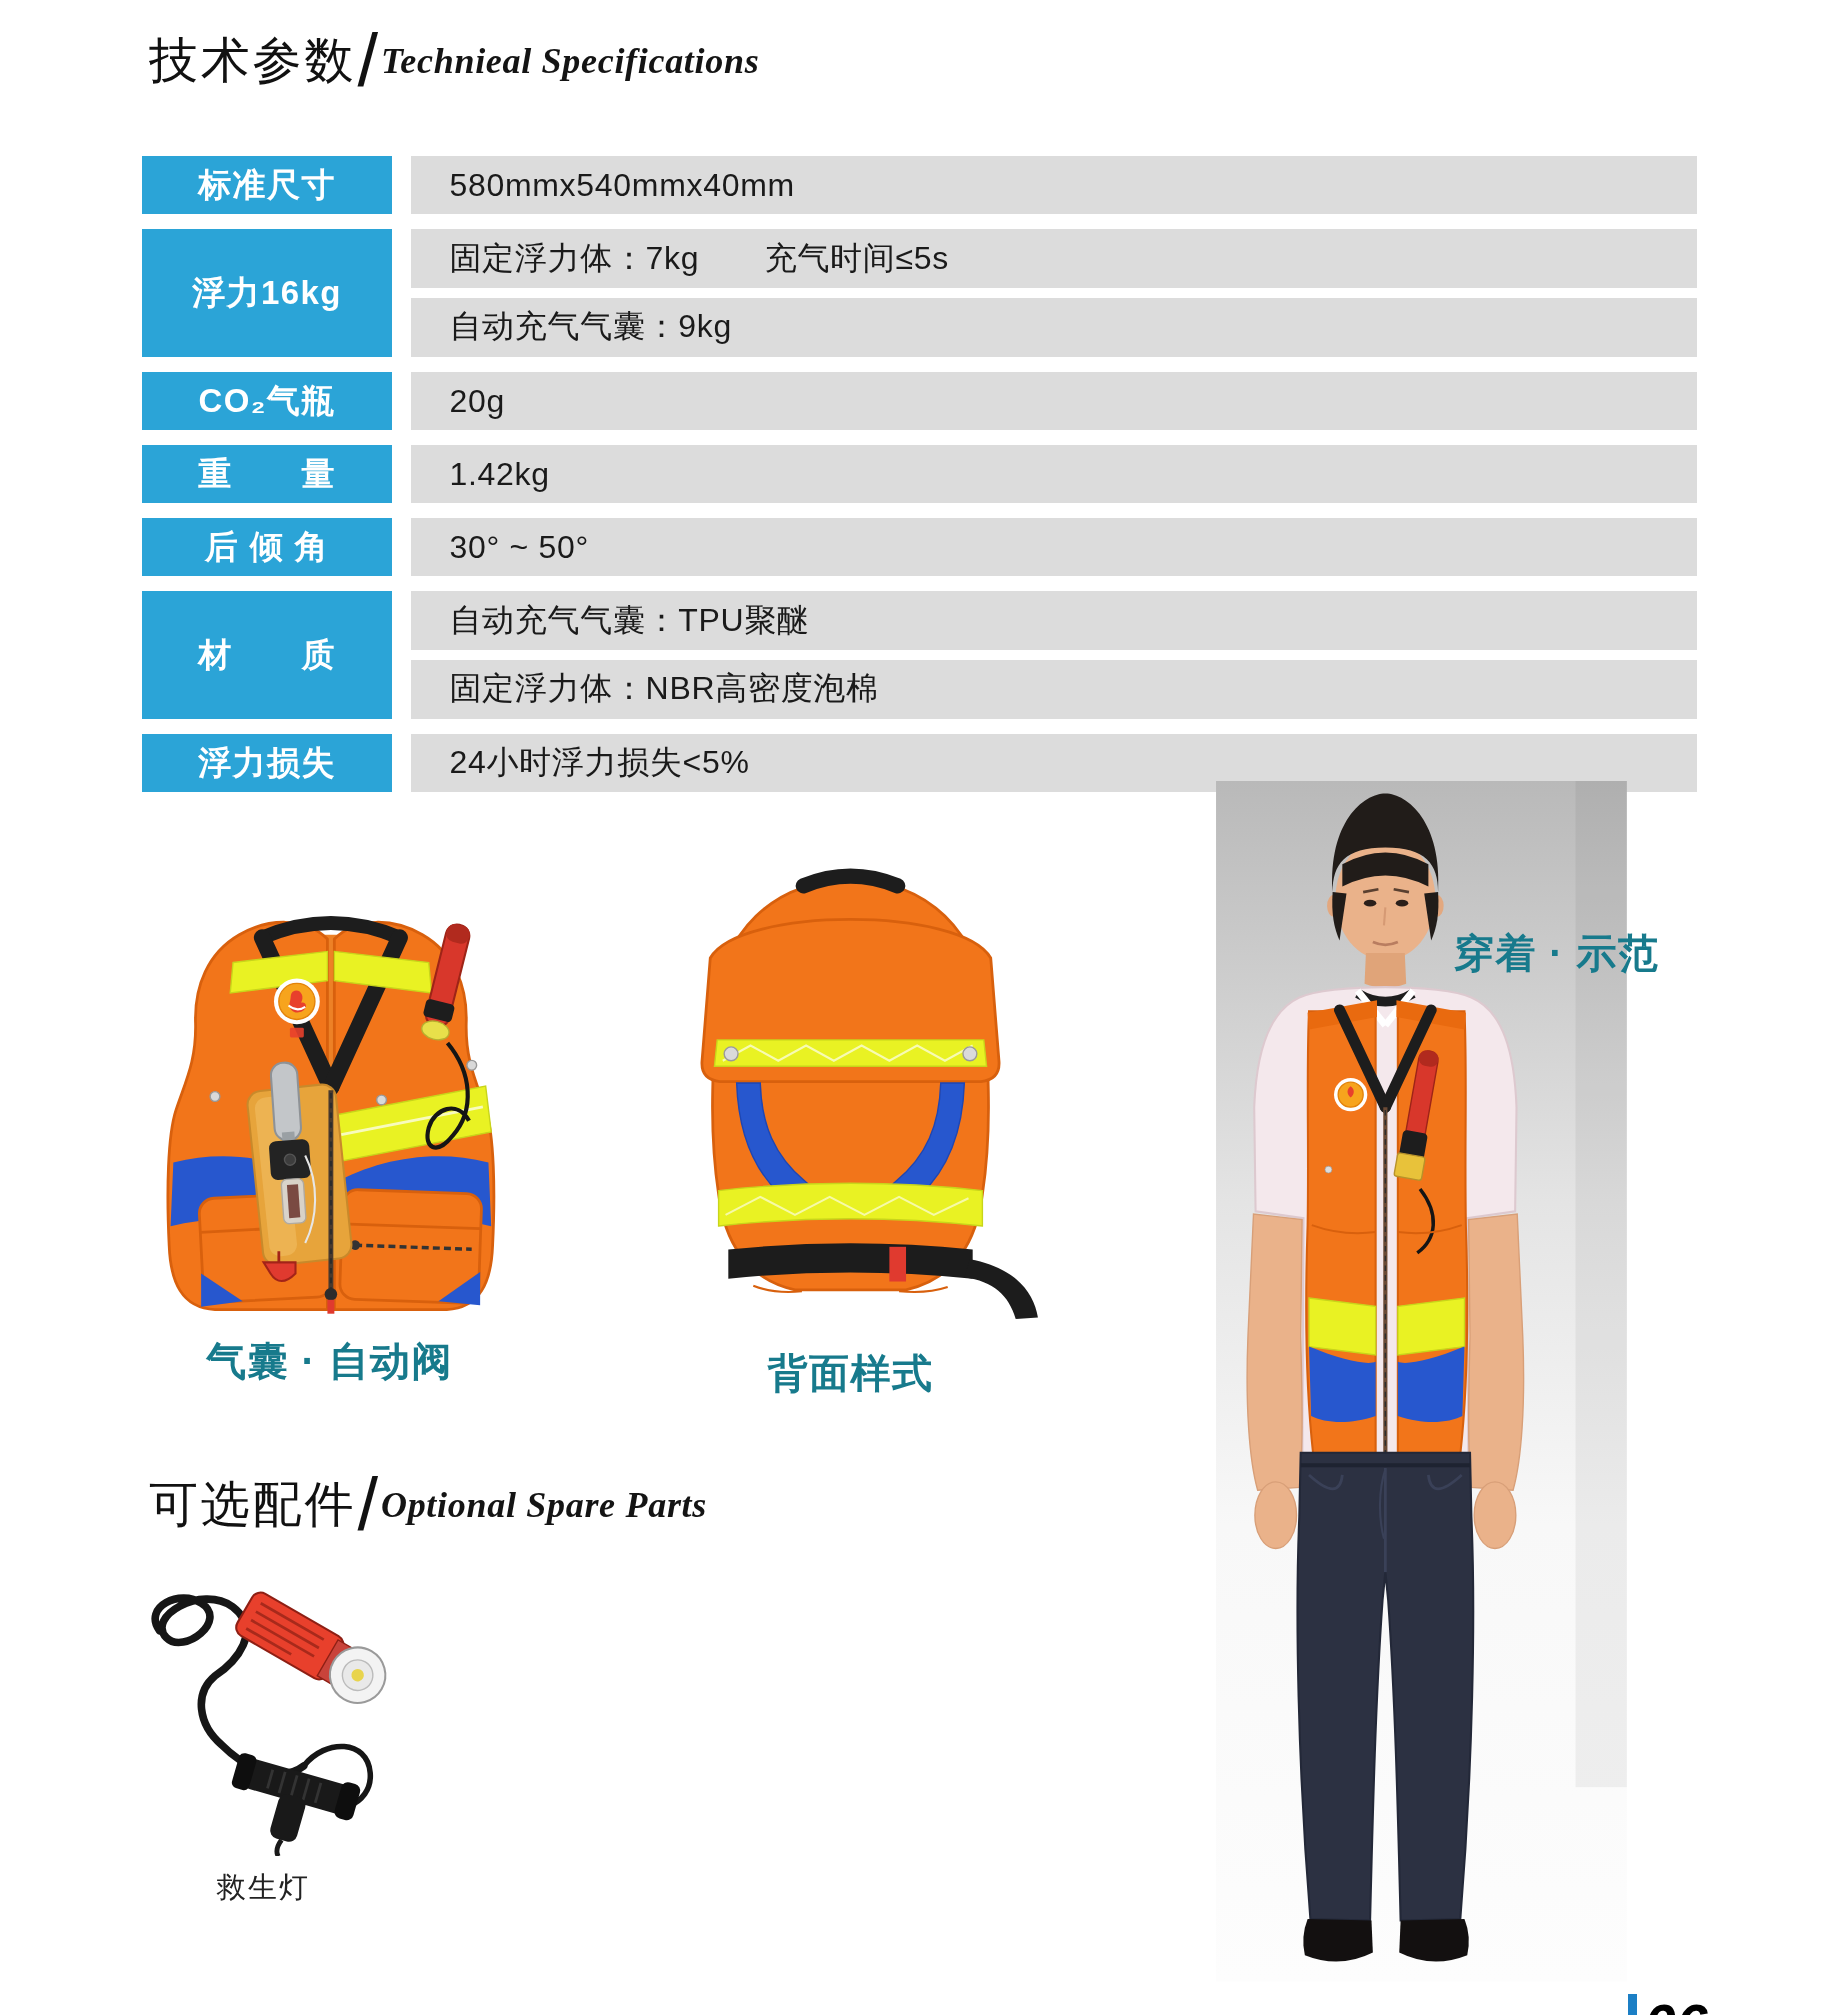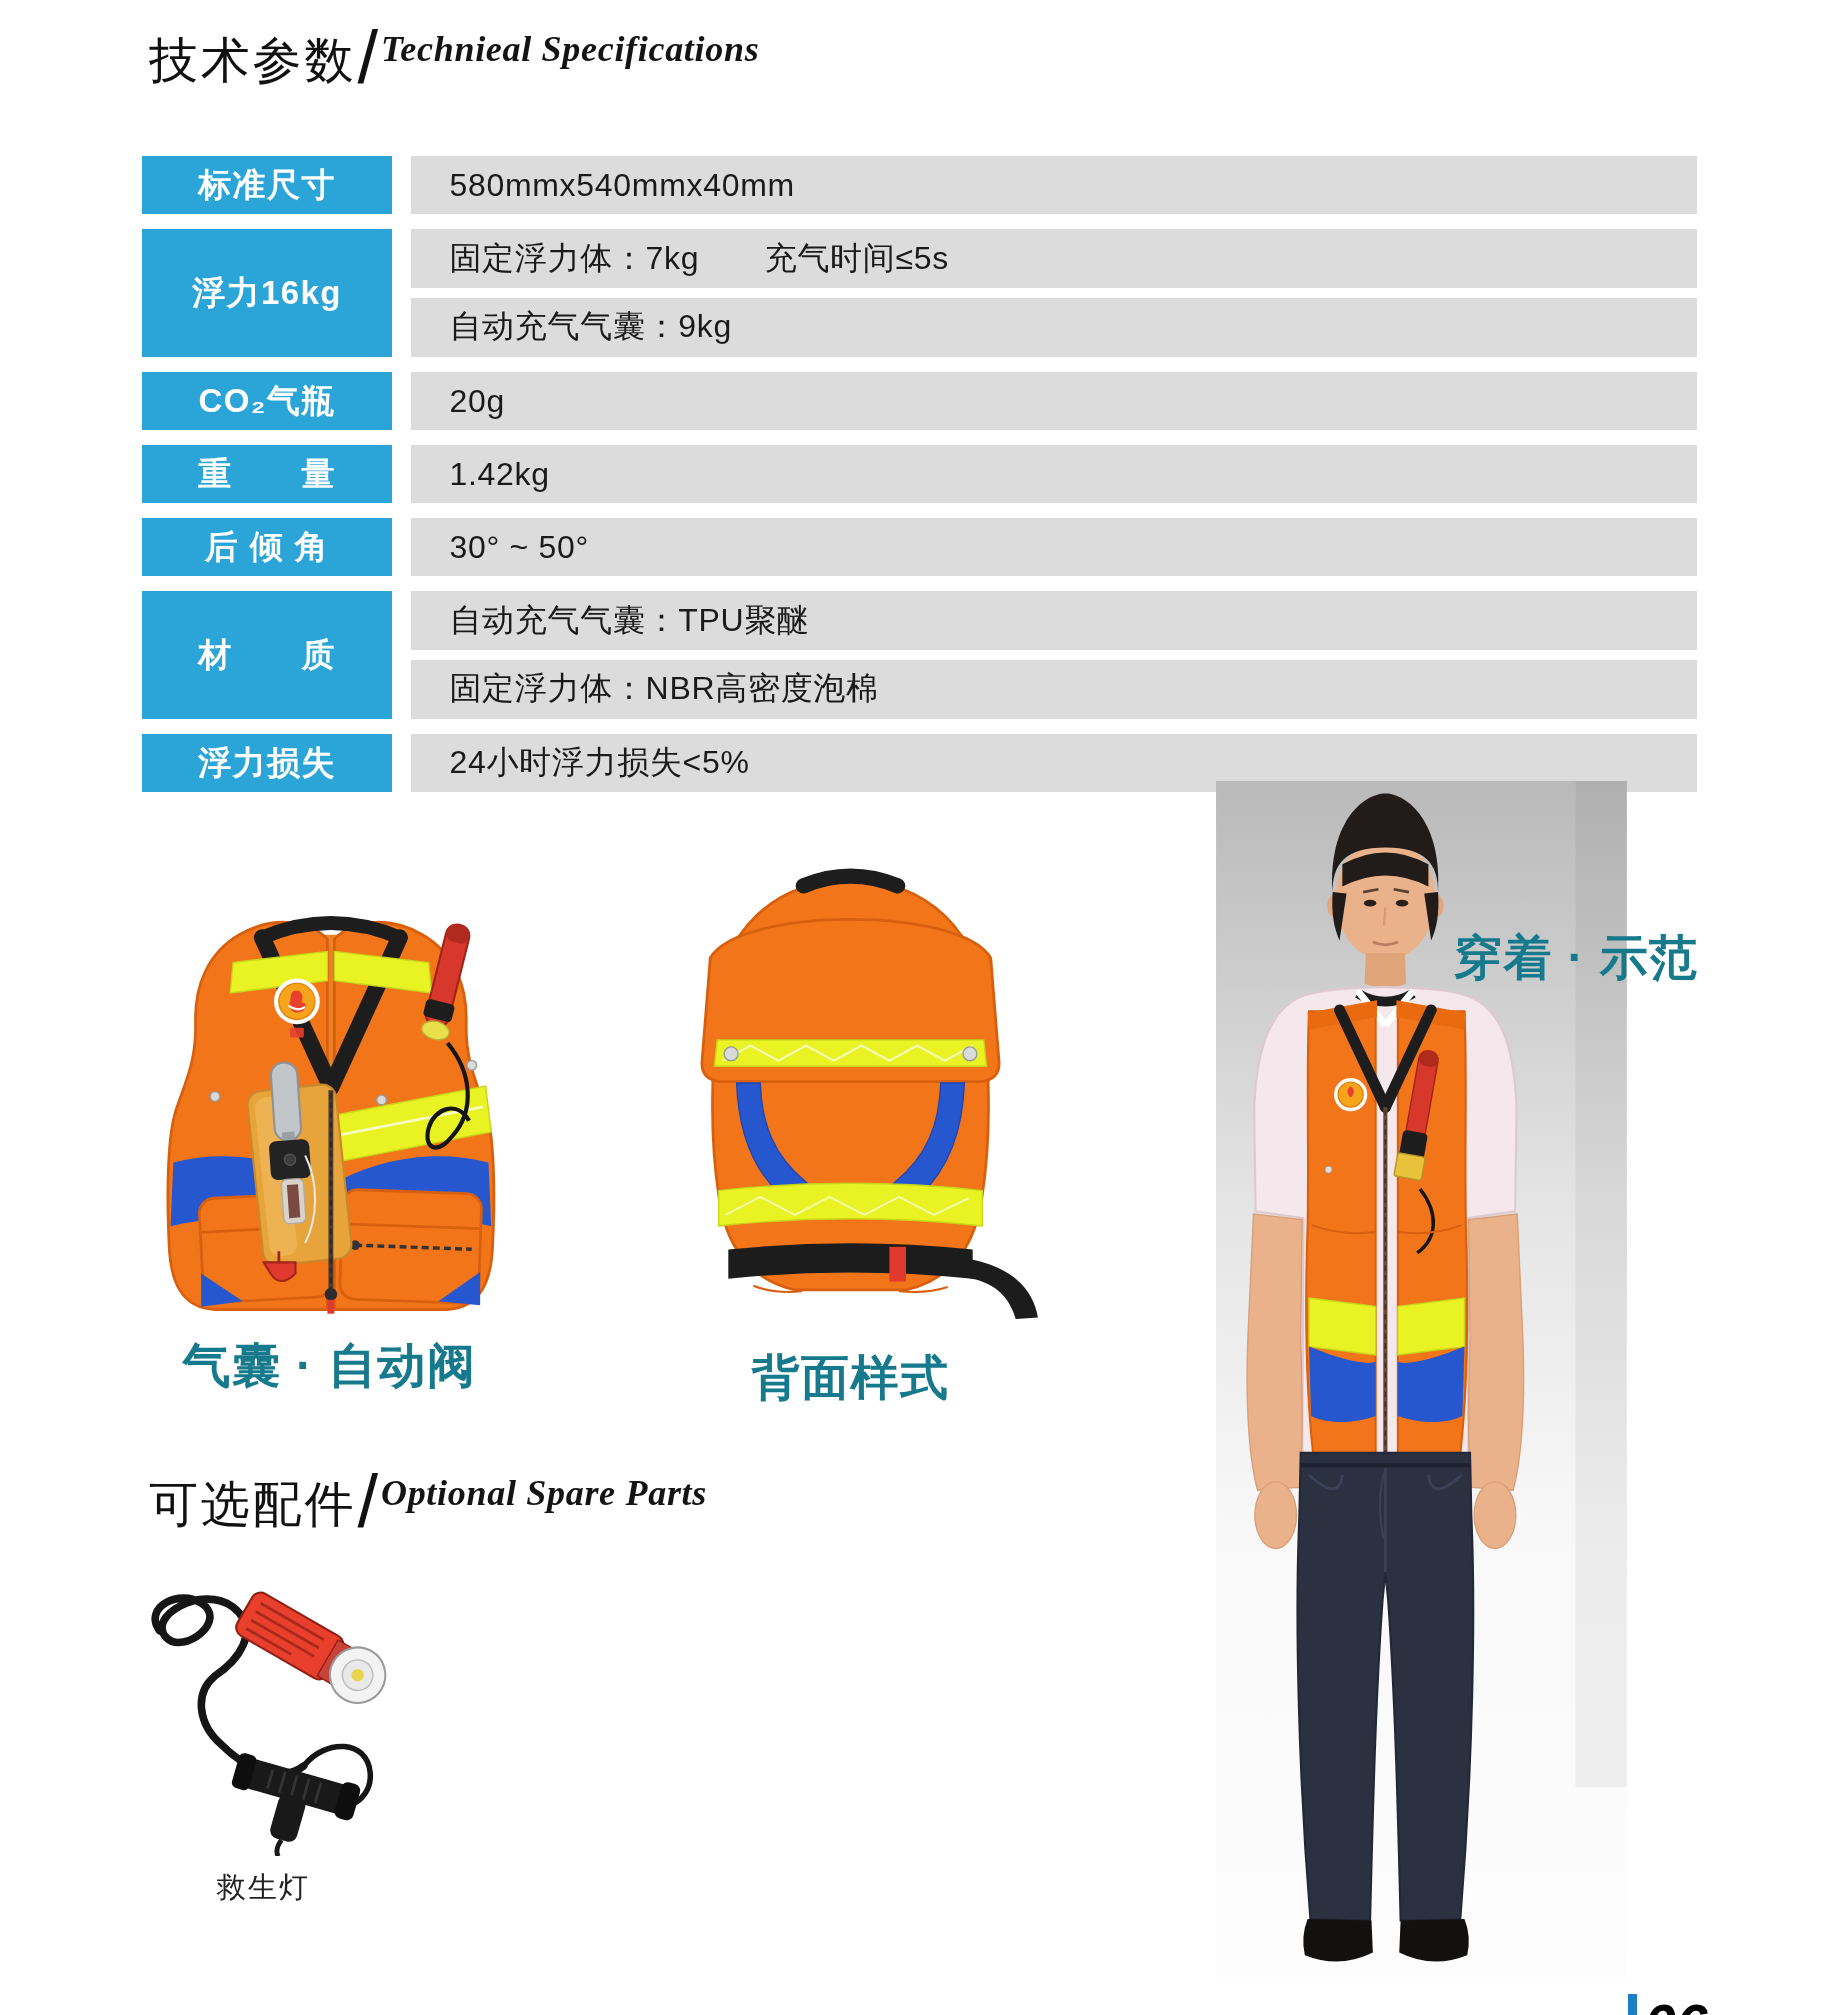--- a/index.html
+++ b/index.html
@@ -1,39 +1,39 @@
 <!DOCTYPE html>
 <html style="--accent-blue: #2BA4D7; --cell-gray: #DCDCDC; --caption-teal: #177A8C; --text-dark: #1A1A1A; --bar-blue: #1C7FC5; --vest-orange: #F2751A; --vest-blue: #2757CE; --reflective-yellow: #E9F223; --collar-black: #1D1D1D;font-size:11px"><head>
 <meta charset="utf-8">
 <style>
   html,body{margin:0;padding:0;background:#fff;}
   .page{position:relative;width:1832px;height:2015px;background:#ffffff;overflow:hidden;
         font-family:"Liberation Sans","DejaVu Sans",sans-serif;color:#1a1a1a;}
   
-  .section-title{position:absolute;display:flex;align-items:flex-start;white-space:nowrap;}
+  .section-title{position:absolute;display:flex;align-items:center;white-space:nowrap;}
   .t-zh{font-size:49px;font-weight:500;color:#111;letter-spacing:2.8px;}
   .t-slash{font-size:74px;font-weight:300;color:#111;line-height:.8;margin:0 2.8px 0 1.4px;}
   .t-en{font-family:"Liberation Serif","DejaVu Serif",serif;font-style:italic;font-weight:600;
         font-size:36px;color:#141414;letter-spacing:0.7px;}
   
   .spec-table{position:absolute;left:142px;top:156px;width:1555px;display:flex;
               flex-direction:column;gap:15px;}
   .spec-row{display:flex;gap:19.4px;}
   .h-s{height:58px;}
   .h-d{height:128px;}
   .spec-label{width:250px;flex:0 0 250px;background:var(--accent-blue,#2BA4D7);color:#fff;
               display:flex;align-items:center;justify-content:center;font-size:33px;
               font-weight:bold;letter-spacing:1.4px;white-space:pre;}
   .spec-vals{flex:1;display:flex;flex-direction:column;gap:9.7px;}
   .spec-val{flex:1;background:var(--cell-gray,#DCDCDC);display:flex;align-items:center;
             padding-left:38px;font-size:32px;font-weight:500;color:#1a1a1a;
             letter-spacing:0.7px;white-space:pre;}
   
   .photo{position:absolute;}
-  .caption{position:absolute;text-align:center;font-size:48px;font-weight:bold;
+  .caption{position:absolute;text-align:center;font-size:40px;font-weight:bold;
            color:var(--caption-teal,#177A8C);letter-spacing:1.4px;white-space:nowrap;}
   .caption-left{text-align:left;}
   .item-label{position:absolute;text-align:center;font-size:29px;font-weight:500;
               color:#222;letter-spacing:2.1px;}
   
   .page-num{position:absolute;left:1628px;top:1951px;display:flex;align-items:flex-end;gap:7px;}
   .page-num-bar{width:9px;height:57px;background:var(--bar-blue,#1C7FC5);}
   .page-num-text{font-family:Liberation Sans, sans-serif;font-style:italic;
                  font-weight:600;font-size:57px;line-height:.92;color:#000000;margin-top:48px;}
 </style>

